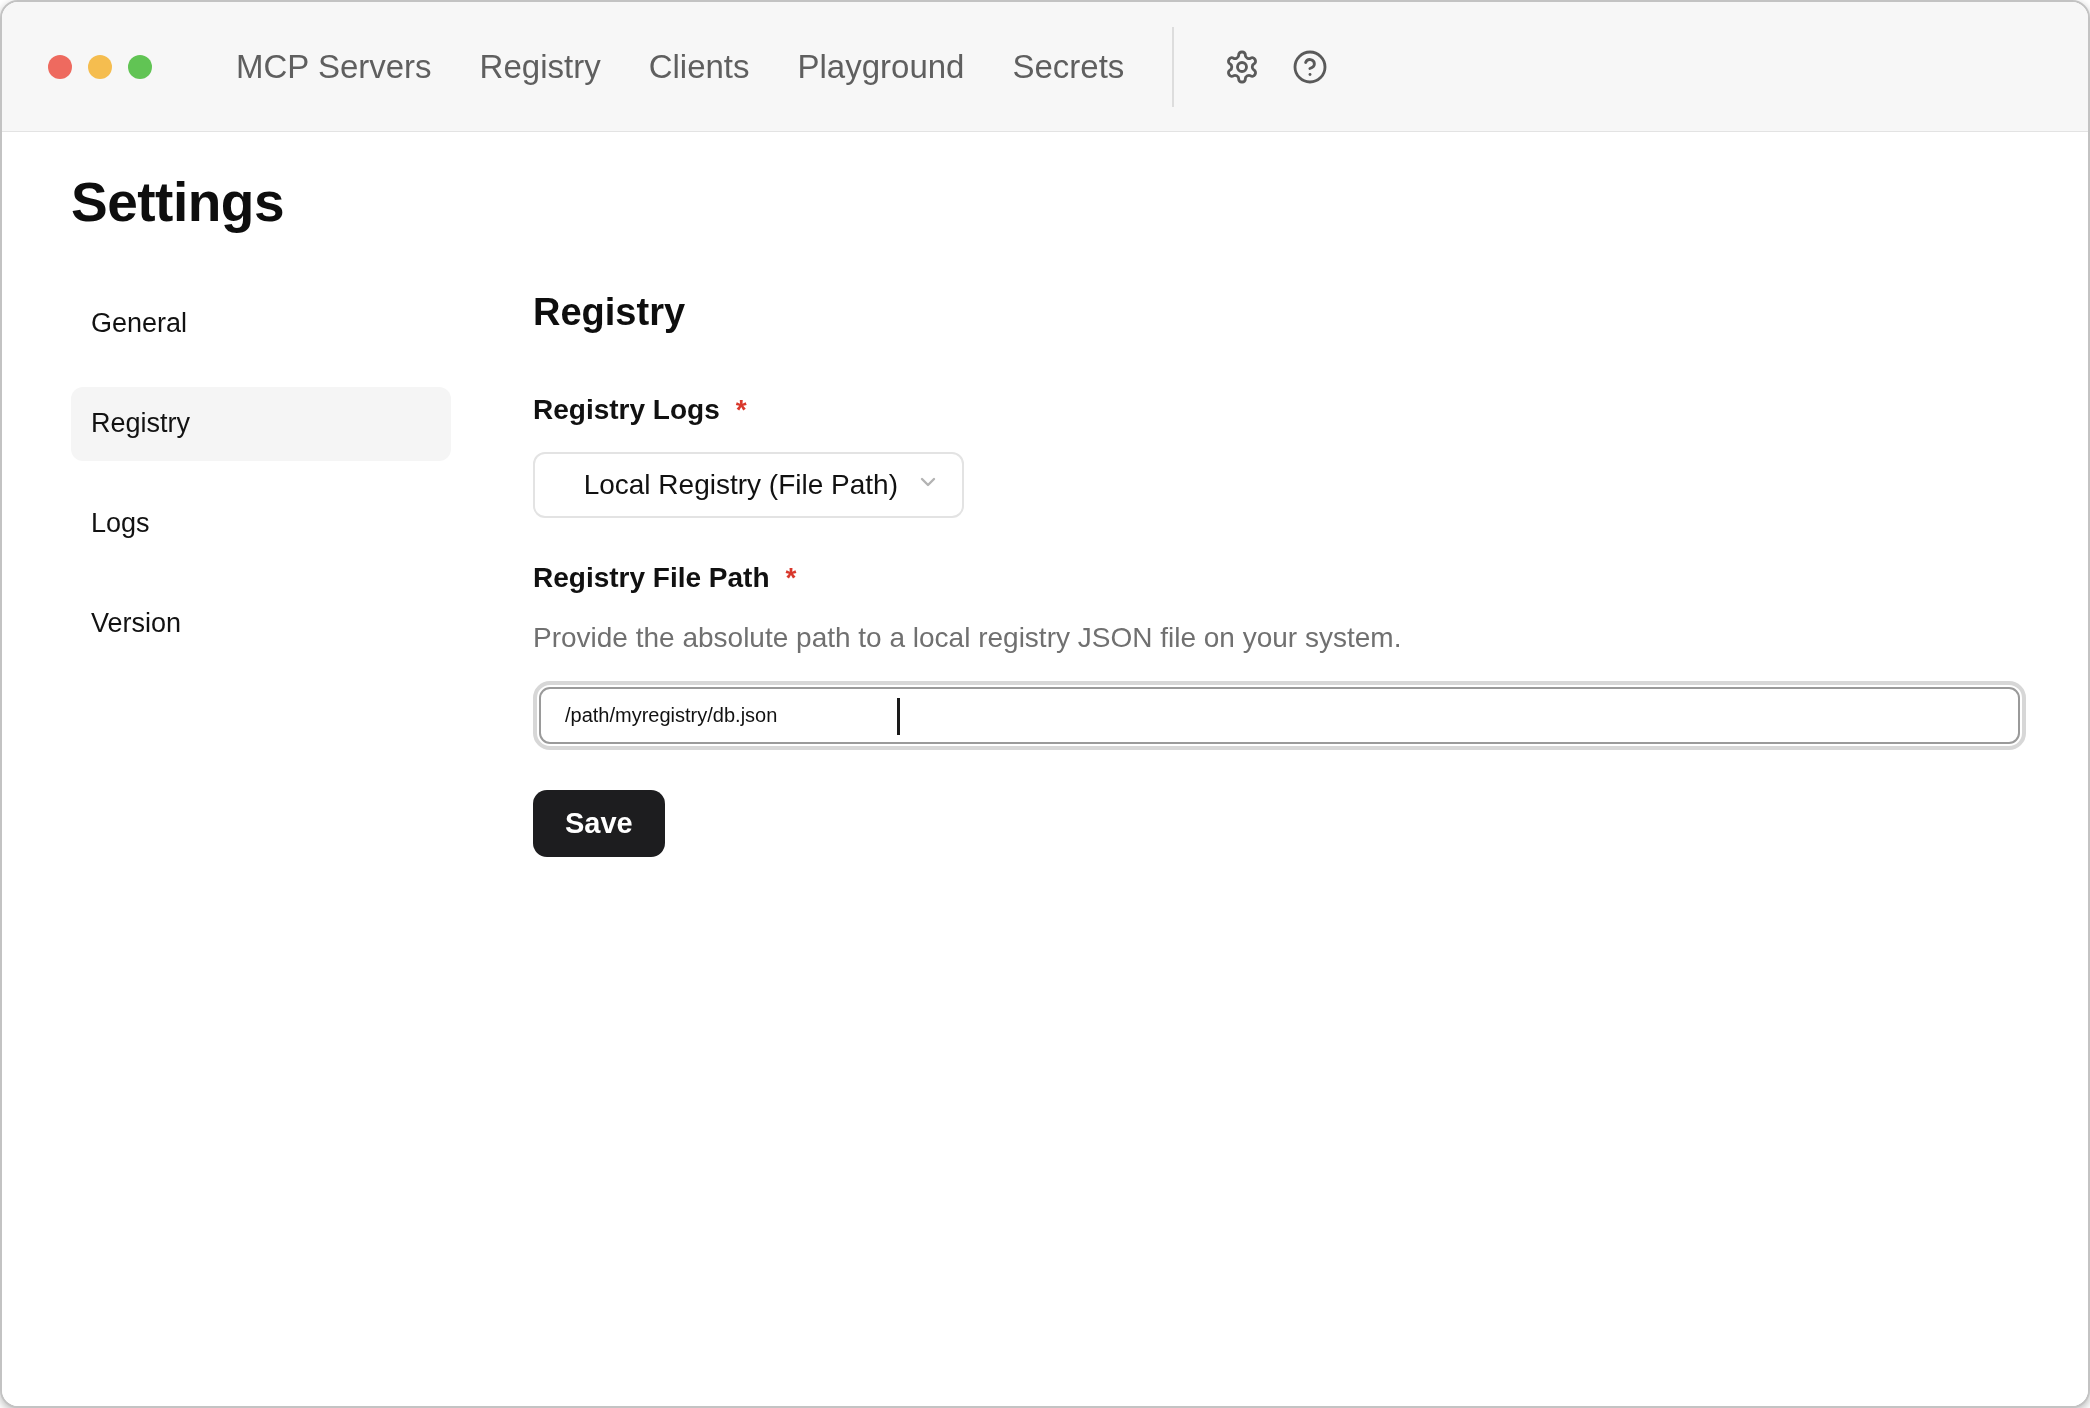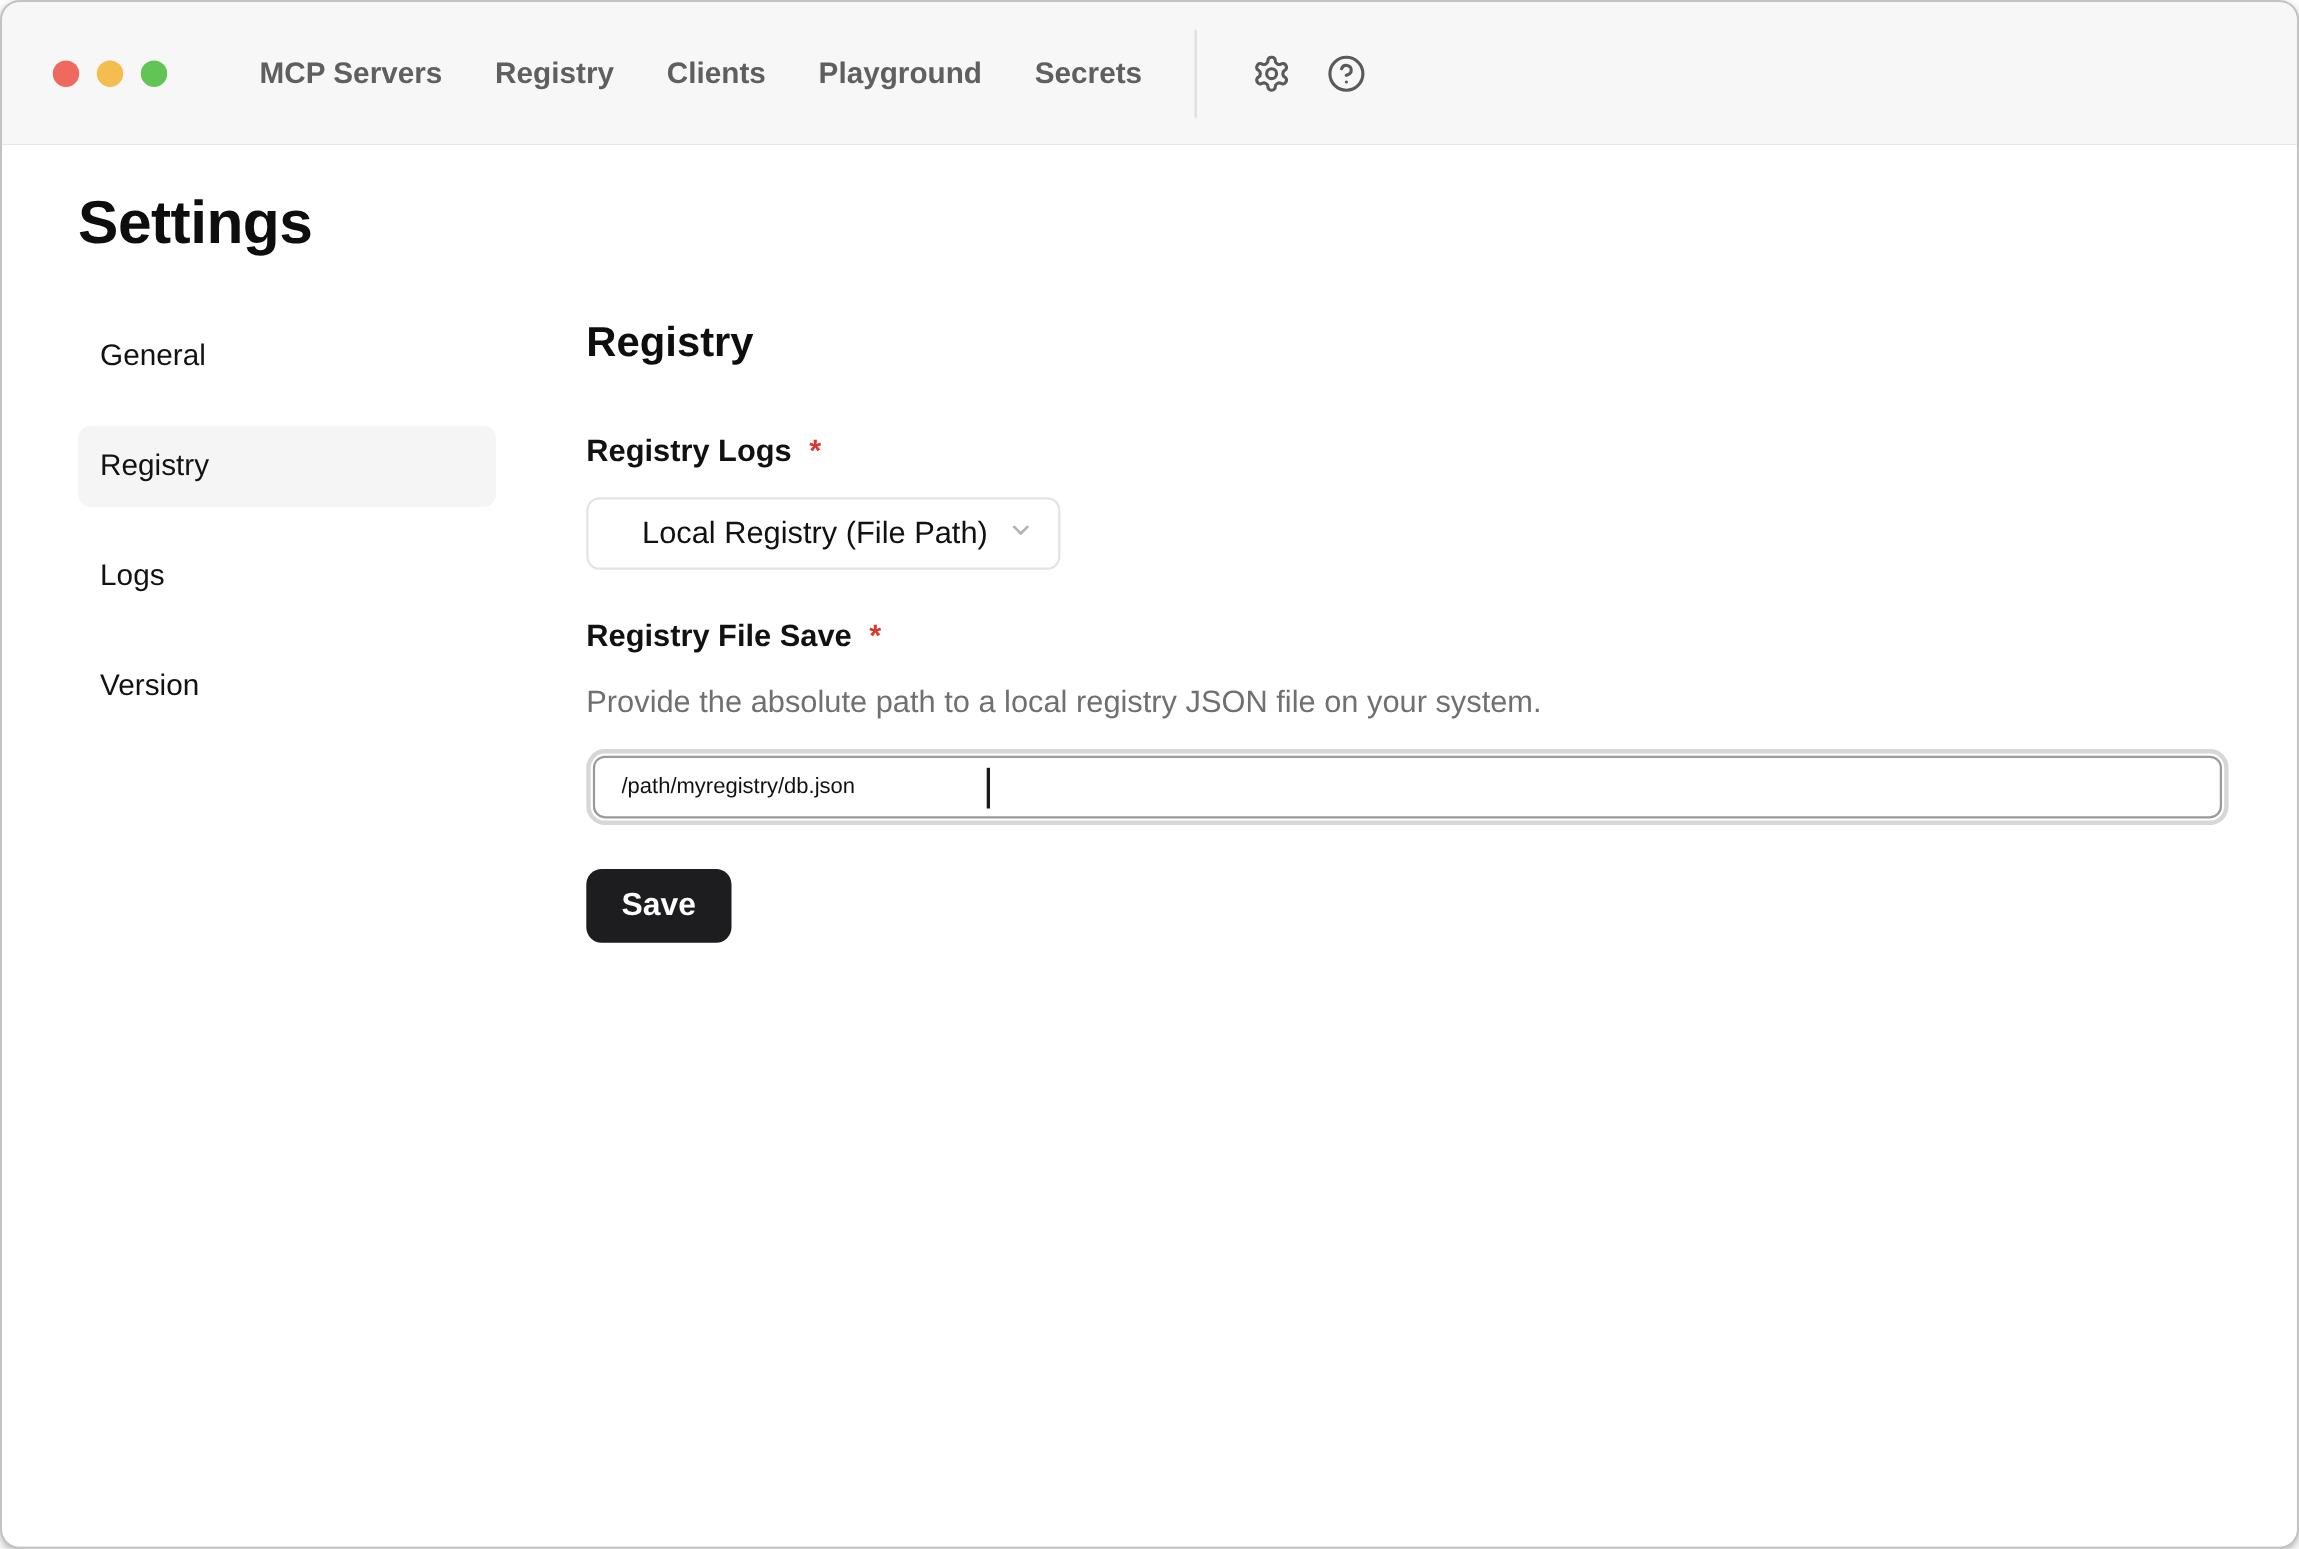--- a/index.html
+++ b/index.html
@@ -22,21 +22,21 @@
     height: 130px; flex: 0 0 130px;
     background: #f7f7f7;
     border-bottom: 1px solid #e3e3e3;
     display: flex; align-items: center;
     padding: 0 44px 0 46px;
   }
   .lights { display: flex; gap: 16px; }
   .light { width: 24px; height: 24px; border-radius: 50%; cursor: pointer; }
   .nav { display: flex; align-items: center; gap: 48px; margin-left: 84px; }
   .nav-item {
-    font-size: 27px; color: #5f5f5f; cursor: pointer; white-space: nowrap; font-weight: bold;
+    font-size: 33px; color: #5f5f5f; cursor: pointer; white-space: nowrap;
   }
   .tb-divider { width: 2px; height: 80px; background: #dddddd; margin: 0 48px; }
   .icon-btn {
     width: 40px; height: 40px; display: flex; align-items: center; justify-content: center;
     color: #5a5a5a; cursor: pointer; background: transparent; border: none; padding: 0;
   }
   .icon-btn + .icon-btn { margin-left: 28px; }
   .icon-btn svg { display: block; }
 
   
@@ -176,21 +176,21 @@
         <div class="select-box">
           <span>Local Registry (File Path)</span>
           <span class="chev">
             <svg width="24" height="24" viewBox="0 0 24 24" fill="none" stroke="currentColor" stroke-width="2.4" stroke-linecap="round" stroke-linejoin="round">
               <polyline points="6 9 12 15 18 9"></polyline>
             </svg>
           </span>
         </div>
 
         <div class="field-label tight">
-          <span>Registry File Save</span>
+          <span>Registry File Path</span>
           <span class="req-star" style="color:#d9382c">*</span>
         </div>
         <div class="field-desc">Provide the absolute path to a local registry JSON file on your system.</div>
 
         <div class="input-wrap">
           <input class="text-input" type="text" value="/path/myregistry/db.json" style="">
           <div class="caret"></div>
         </div>
 
         <button class="save-btn">Save</button>

